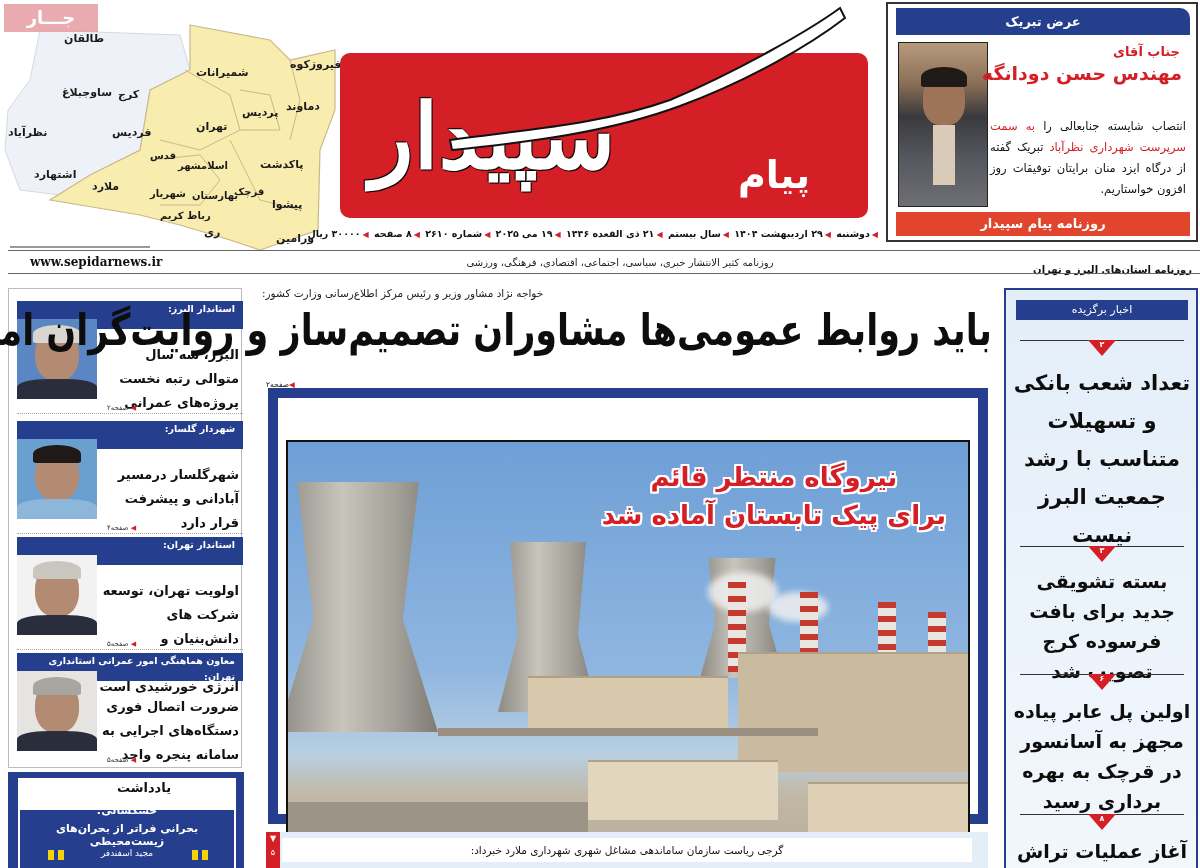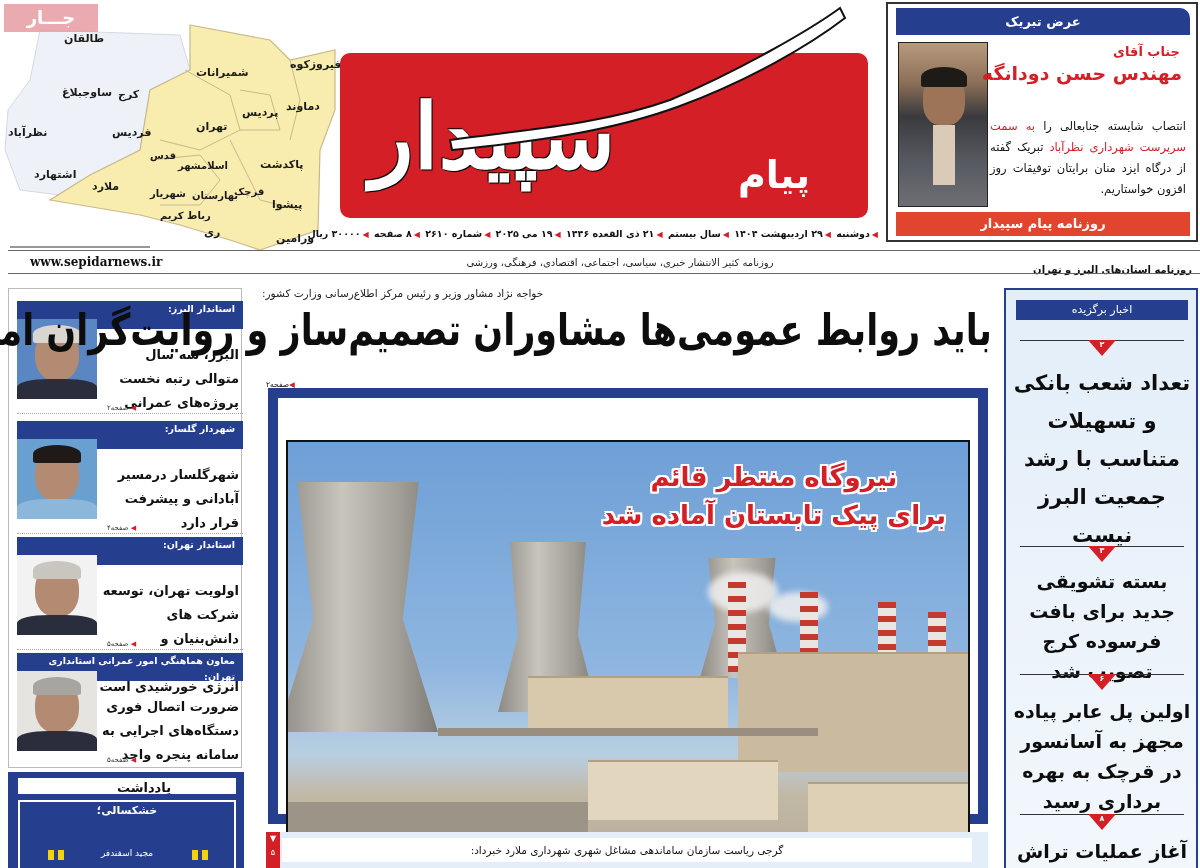--- a/index.html
+++ b/index.html
@@ -52,21 +52,21 @@
   .lstory .photo .head { position: absolute; left: 18px; top: 10px; width: 44px; height: 52px; border-radius: 45%; background: #b38a72; }
   .lstory .photo .hairc { position: absolute; left: 16px; top: 6px; width: 48px; height: 18px; border-radius: 50% 50% 10% 10%; }
   .lstory .photo .suit { position: absolute; left: 0; top: 60px; width: 80px; height: 20px; background: #2a2e3c; border-radius: 40% 40% 0 0; }
   .lstory .headline { position: absolute; right: 4px; top: 22px; width: 140px; font-size: 13px; font-weight: bold; line-height: 24px; color: #111; text-align: right; margin-top: 20px; }
   .lstory .pageref { position: absolute; left: 90px; top: 103px; font-size: 7px; color: #333; }
   .lstory .pageref .arrow { color: #d41f26; }
   .lstory .dots { position: absolute; left: 0; top: 112px; width: 226px; border-bottom: 1px dotted #aaa; }
 
   
   #note { left: 8px; top: 772px; width: 236px; height: 96px; background: #253f8e; }
-  #note-title { position: absolute; left: 10px; top: 6px; width: 218px; height: 16px; background: #fff; color: #111; font-size: 13px; font-weight: bold; text-align: center; line-height: 20px; padding-left: 34px; }
+  #note-title { position: absolute; left: 10px; top: 6px; width: 218px; height: 32px; background: #fff; color: #111; font-size: 13px; font-weight: bold; text-align: center; line-height: 20px; padding-left: 34px; }
   #note-inner { position: absolute; left: 10px; top: 28px; width: 218px; height: 68px; border: 2px solid #fff; border-bottom: none; }
   #note-kicker { position: absolute; left: 0; width: 214px; top: 2px; color: #fff; font-size: 11px; font-weight: bold; text-align: center; }
   #note-headline { position: absolute; left: 0; width: 214px; top: 20px; color: #fff; font-size: 11px; font-weight: bold; text-align: center; }
   #note-author { position: absolute; left: 0; width: 214px; top: 46px; color: #fff; font-size: 9px; text-align: center; }
   .qmark { position: absolute; top: 48px; width: 6px; height: 10px; background: #f4d20c; }
 
   
   #subhead { left: 262px; top: 287px; width: 730px; text-align: left; font-size: 10.5px; color: #222; }
   #main-headline { left: 262px; top: 305px; width: 730px; text-align: center; font-size: 35px; font-weight: bold; color: #0d0d0d; letter-spacing: -1px; white-space: nowrap; font-family: "DejaVu Sans", sans-serif; transform: scaleY(1.25); transform-origin: top center; }
   #main-pageref { left: 266px; top: 380px; font-size: 7.5px; color: #111; }
@@ -226,20 +226,21 @@
     </div>
     <div class="headline">ضرورت اتصال فوری دستگاه‌های اجرایی به سامانه پنجره واحد زمین در تهران</div>
     <div class="pageref"><span class="arrow">◀ </span><span>صفحه۵</span></div>
   </div>
 </div>
 
 <div id="note" class="abs">
   <div id="note-title">یادداشت</div>
   <div id="note-inner">
     <div id="note-kicker">خشکسالی؛</div>
+    <div id="note-headline">بحرانی فراتر از بحران‌های زیست‌محیطی</div>
     <div id="note-author">مجید اسفندفر</div>
     <div class="qmark" style="left:28px"></div>
     <div class="qmark" style="left:38px"></div>
     <div class="qmark" style="left:172px"></div>
     <div class="qmark" style="left:182px"></div>
   </div>
 </div>
 
 <div id="subhead" class="abs">خواجه نژاد مشاور وزیر و رئیس مرکز اطلاع‌رسانی وزارت کشور:</div>
 <div id="main-headline" class="abs">باید روابط عمومی‌ها مشاوران تصمیم‌ساز و روایت‌گران امید باشند</div>

